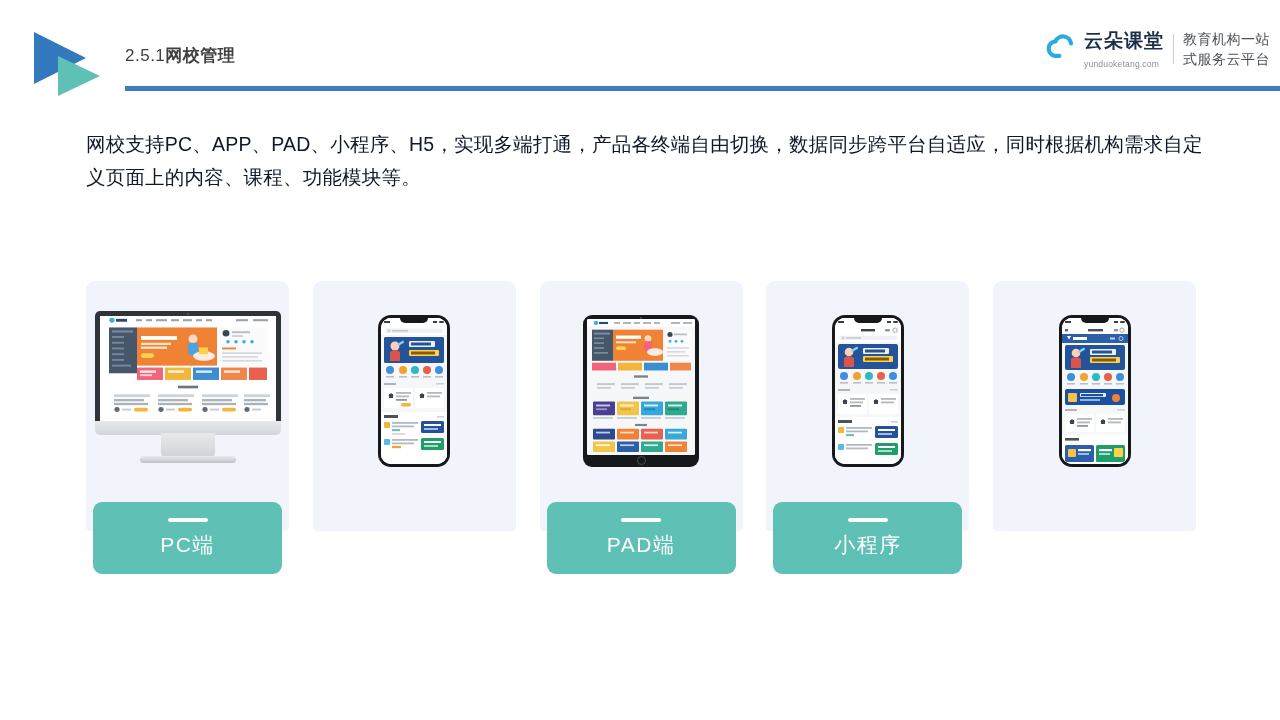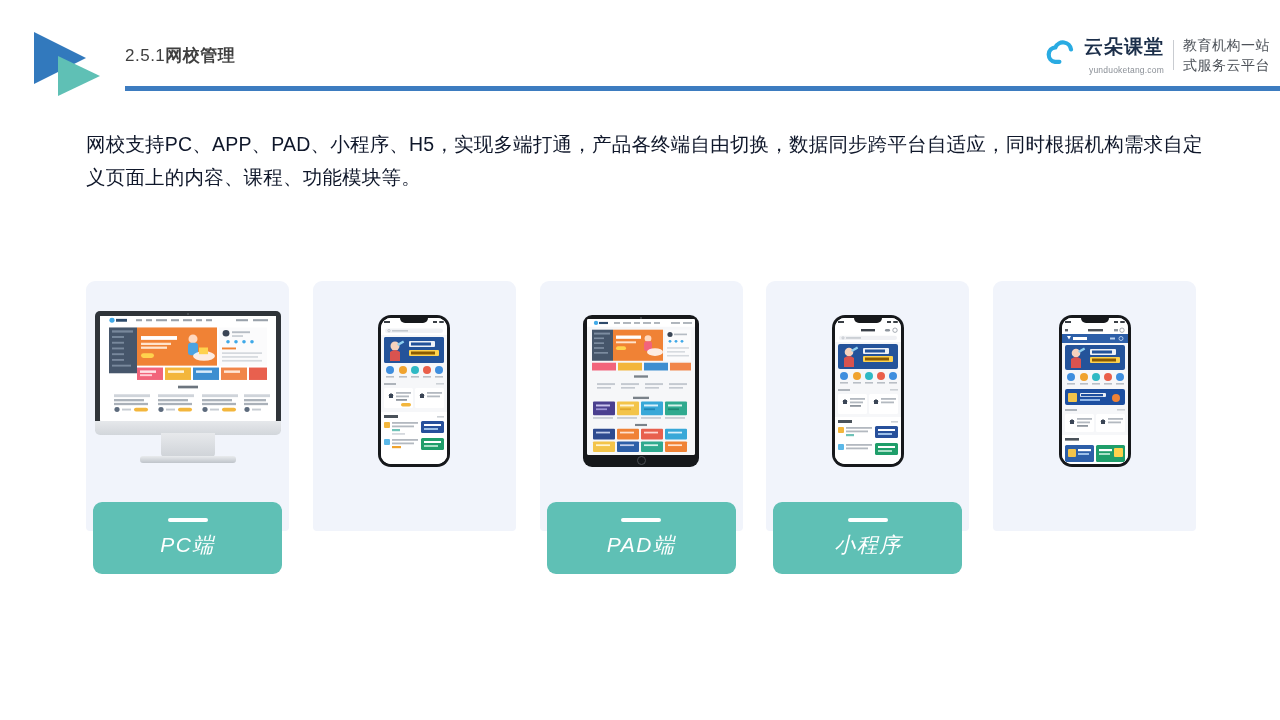--- a/index.html
+++ b/index.html
@@ -16,38 +16,38 @@
   .logo-mark svg { display:block; }
 
   .title-wrap { position:absolute; left:125px; top:44px; }
   .title-text { font-size:17px; color:#3f3f3f; letter-spacing:.5px; white-space:nowrap; }
   .title-num { font-weight:400; }
   .title-main { font-weight:bold; }
 
   .title-rule { position:absolute; left:125px; top:86px; width:1155px; height:5px; background:#3d7cc0; }
 
   
-  .brand { position:absolute; right:10px; top:35px; display:flex; align-items:center; gap:9px;text-align:right; }
+  .brand { position:absolute; right:10px; top:29px; display:flex; align-items:center; gap:9px; }
   .brand-left { display:flex; align-items:center; gap:4px; }
   .brand-cloud { width:34px; height:30px; }
   .brand-words { display:flex; flex-direction:column; line-height:1; }
   .brand-cn { font-size:19px; font-weight:bold; color:#1c2f4a; letter-spacing:1px; }
   .brand-en { font-size:8.5px; color:#8a8f96; letter-spacing:.2px; margin-top:10px; }
   .brand-div { width:1px; height:30px; background:#c9ccd1; }
   .brand-tag { display:flex; flex-direction:column; font-size:14px; color:#4d5259; line-height:1.45; letter-spacing:.5px; }
 
   
   .body-copy {
     position:absolute; left:86px; top:128px; width:1130px;
     font-size:19.5px; color:#0f172a; line-height:1.68; letter-spacing:.2px;
   }
 
   
   .cards { position:absolute; left:86px; top:281px; width:1110px; height:292px; display:flex; }
-  .card { position:relative; width:203px; margin-right:24px; height:312px;font-style:italic; }
+  .card { position:relative; width:203px; margin-right:24px; height:312px; }
   .card:last-child { margin-right:0; }
   .card-bg {
     position:absolute; left:0; top:0; width:203px; height:250px;
     background:#f1f4fb; border-radius:9px 9px 4px 4px;
   }
   .device { position:absolute; left:0; top:0; width:203px; height:220px;
             display:flex; align-items:center; justify-content:center; }
 
   .label-box {
     position:absolute; left:7px; top:221px; width:189px; height:72px;

